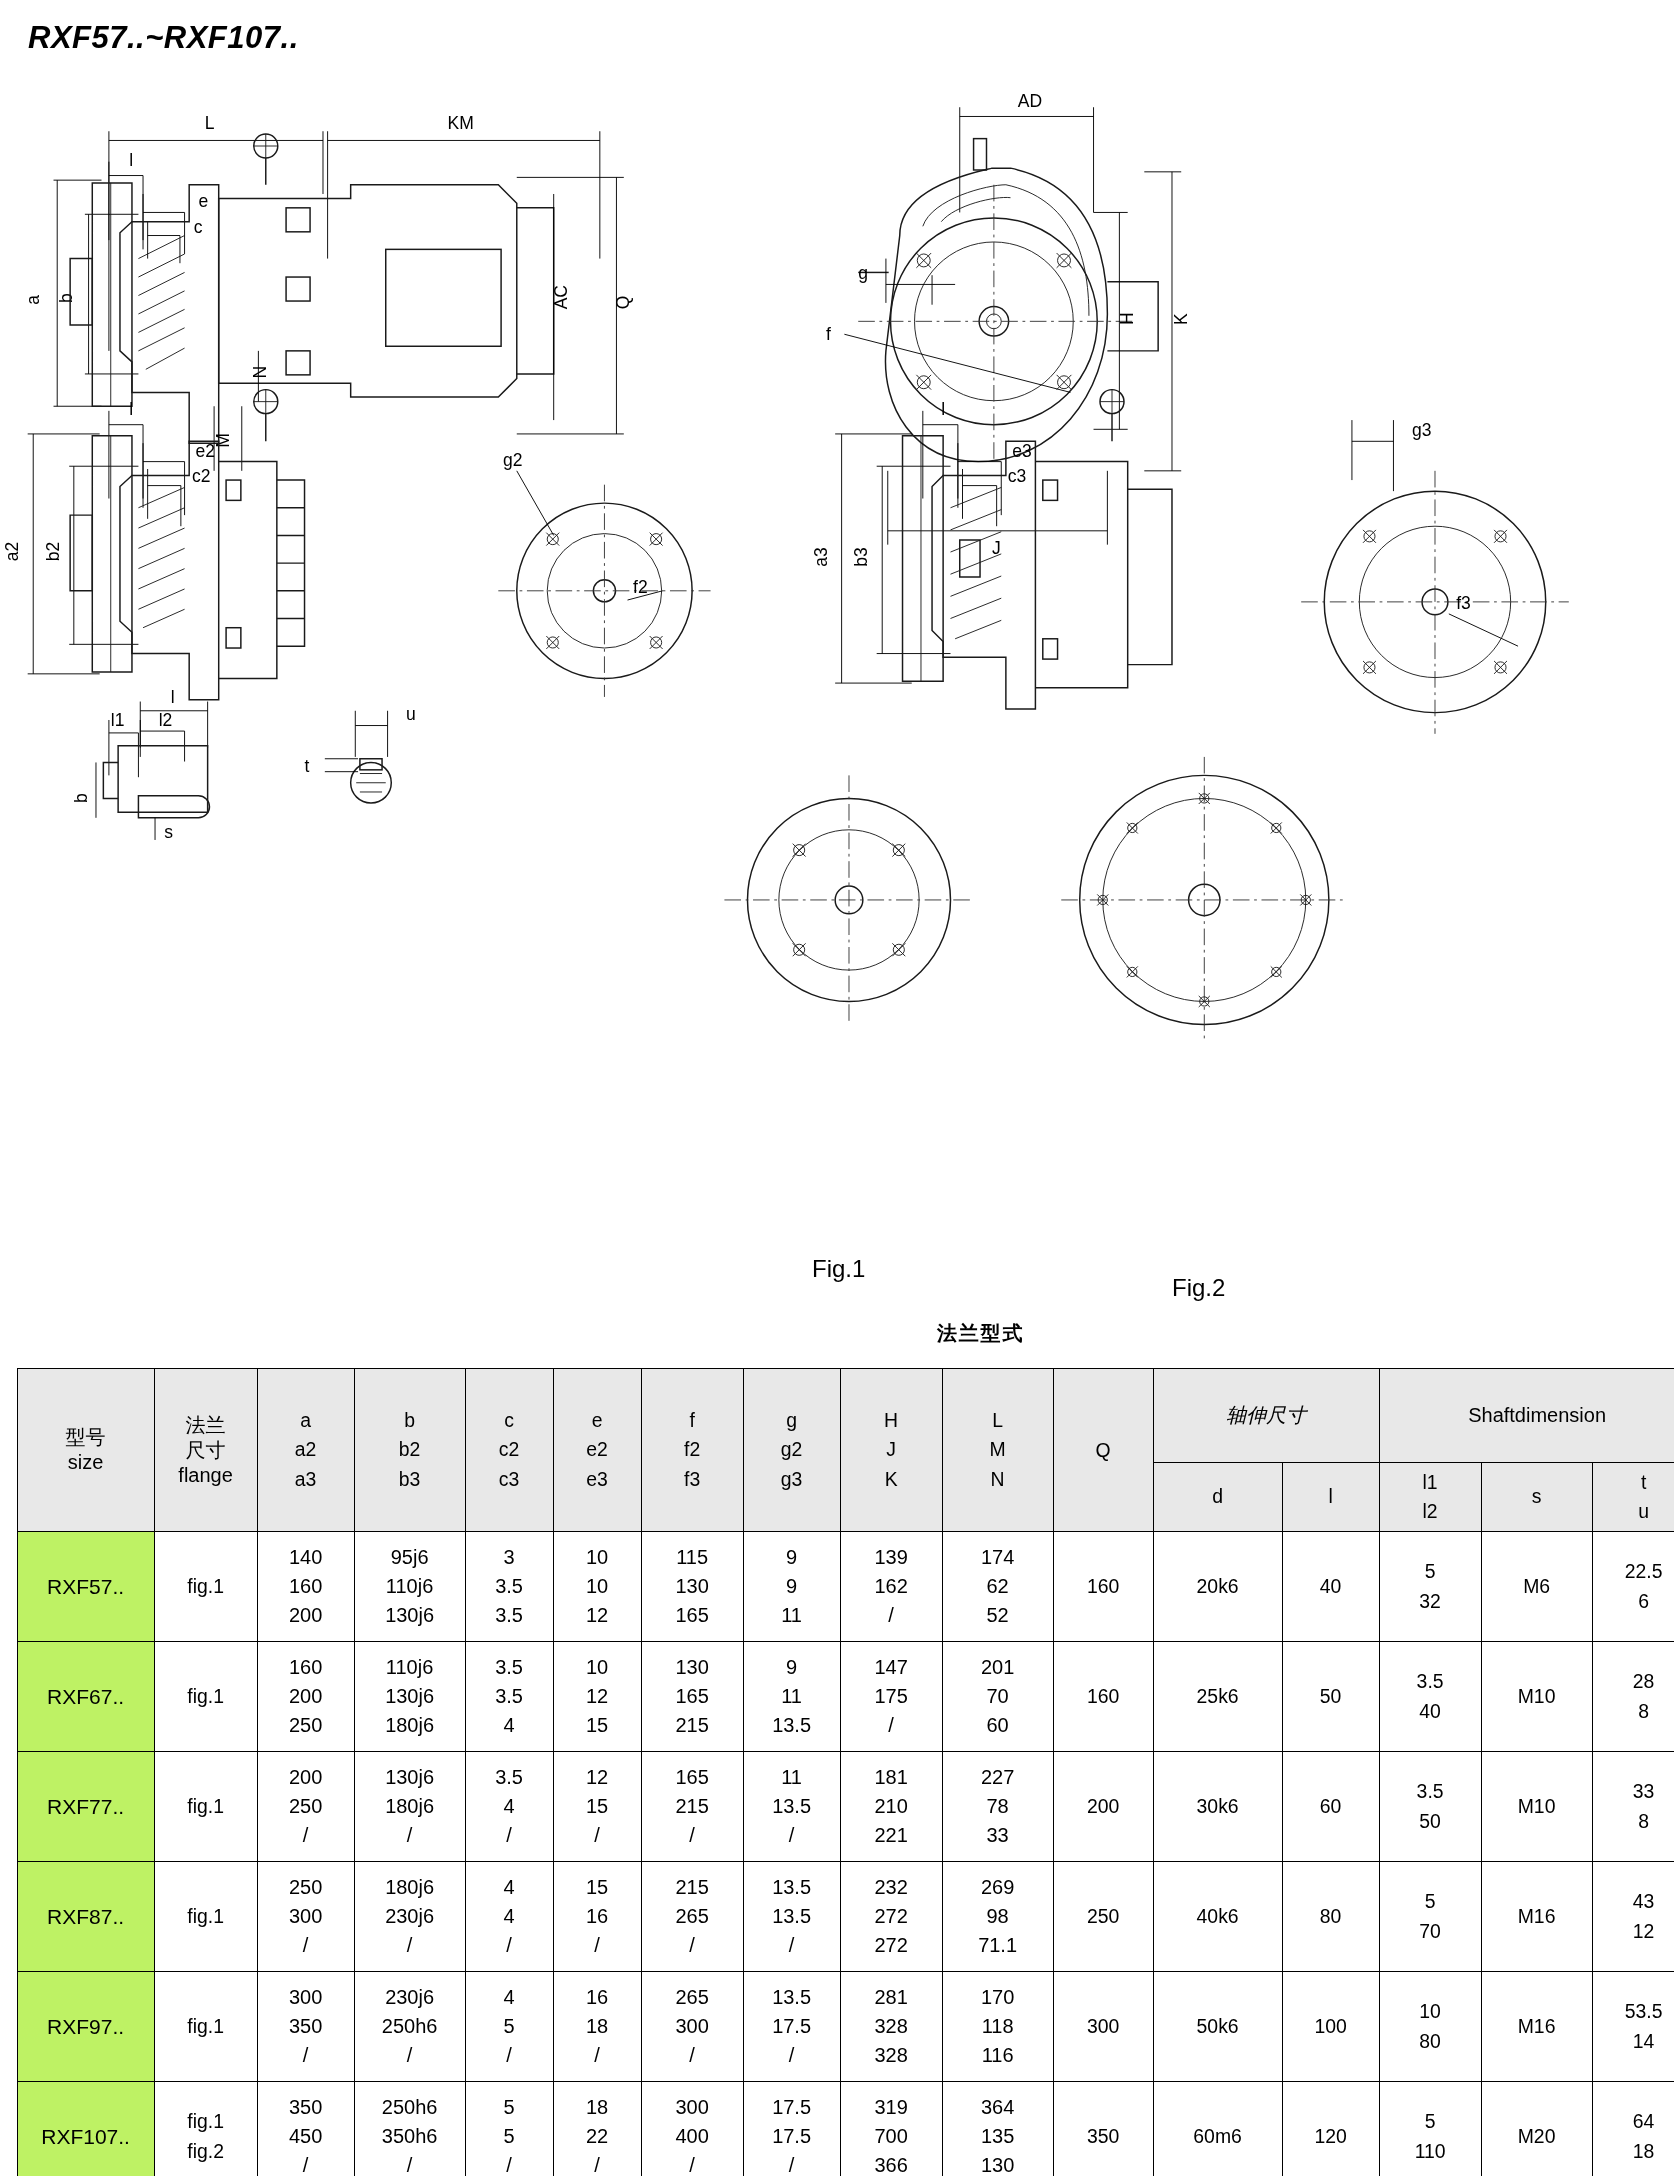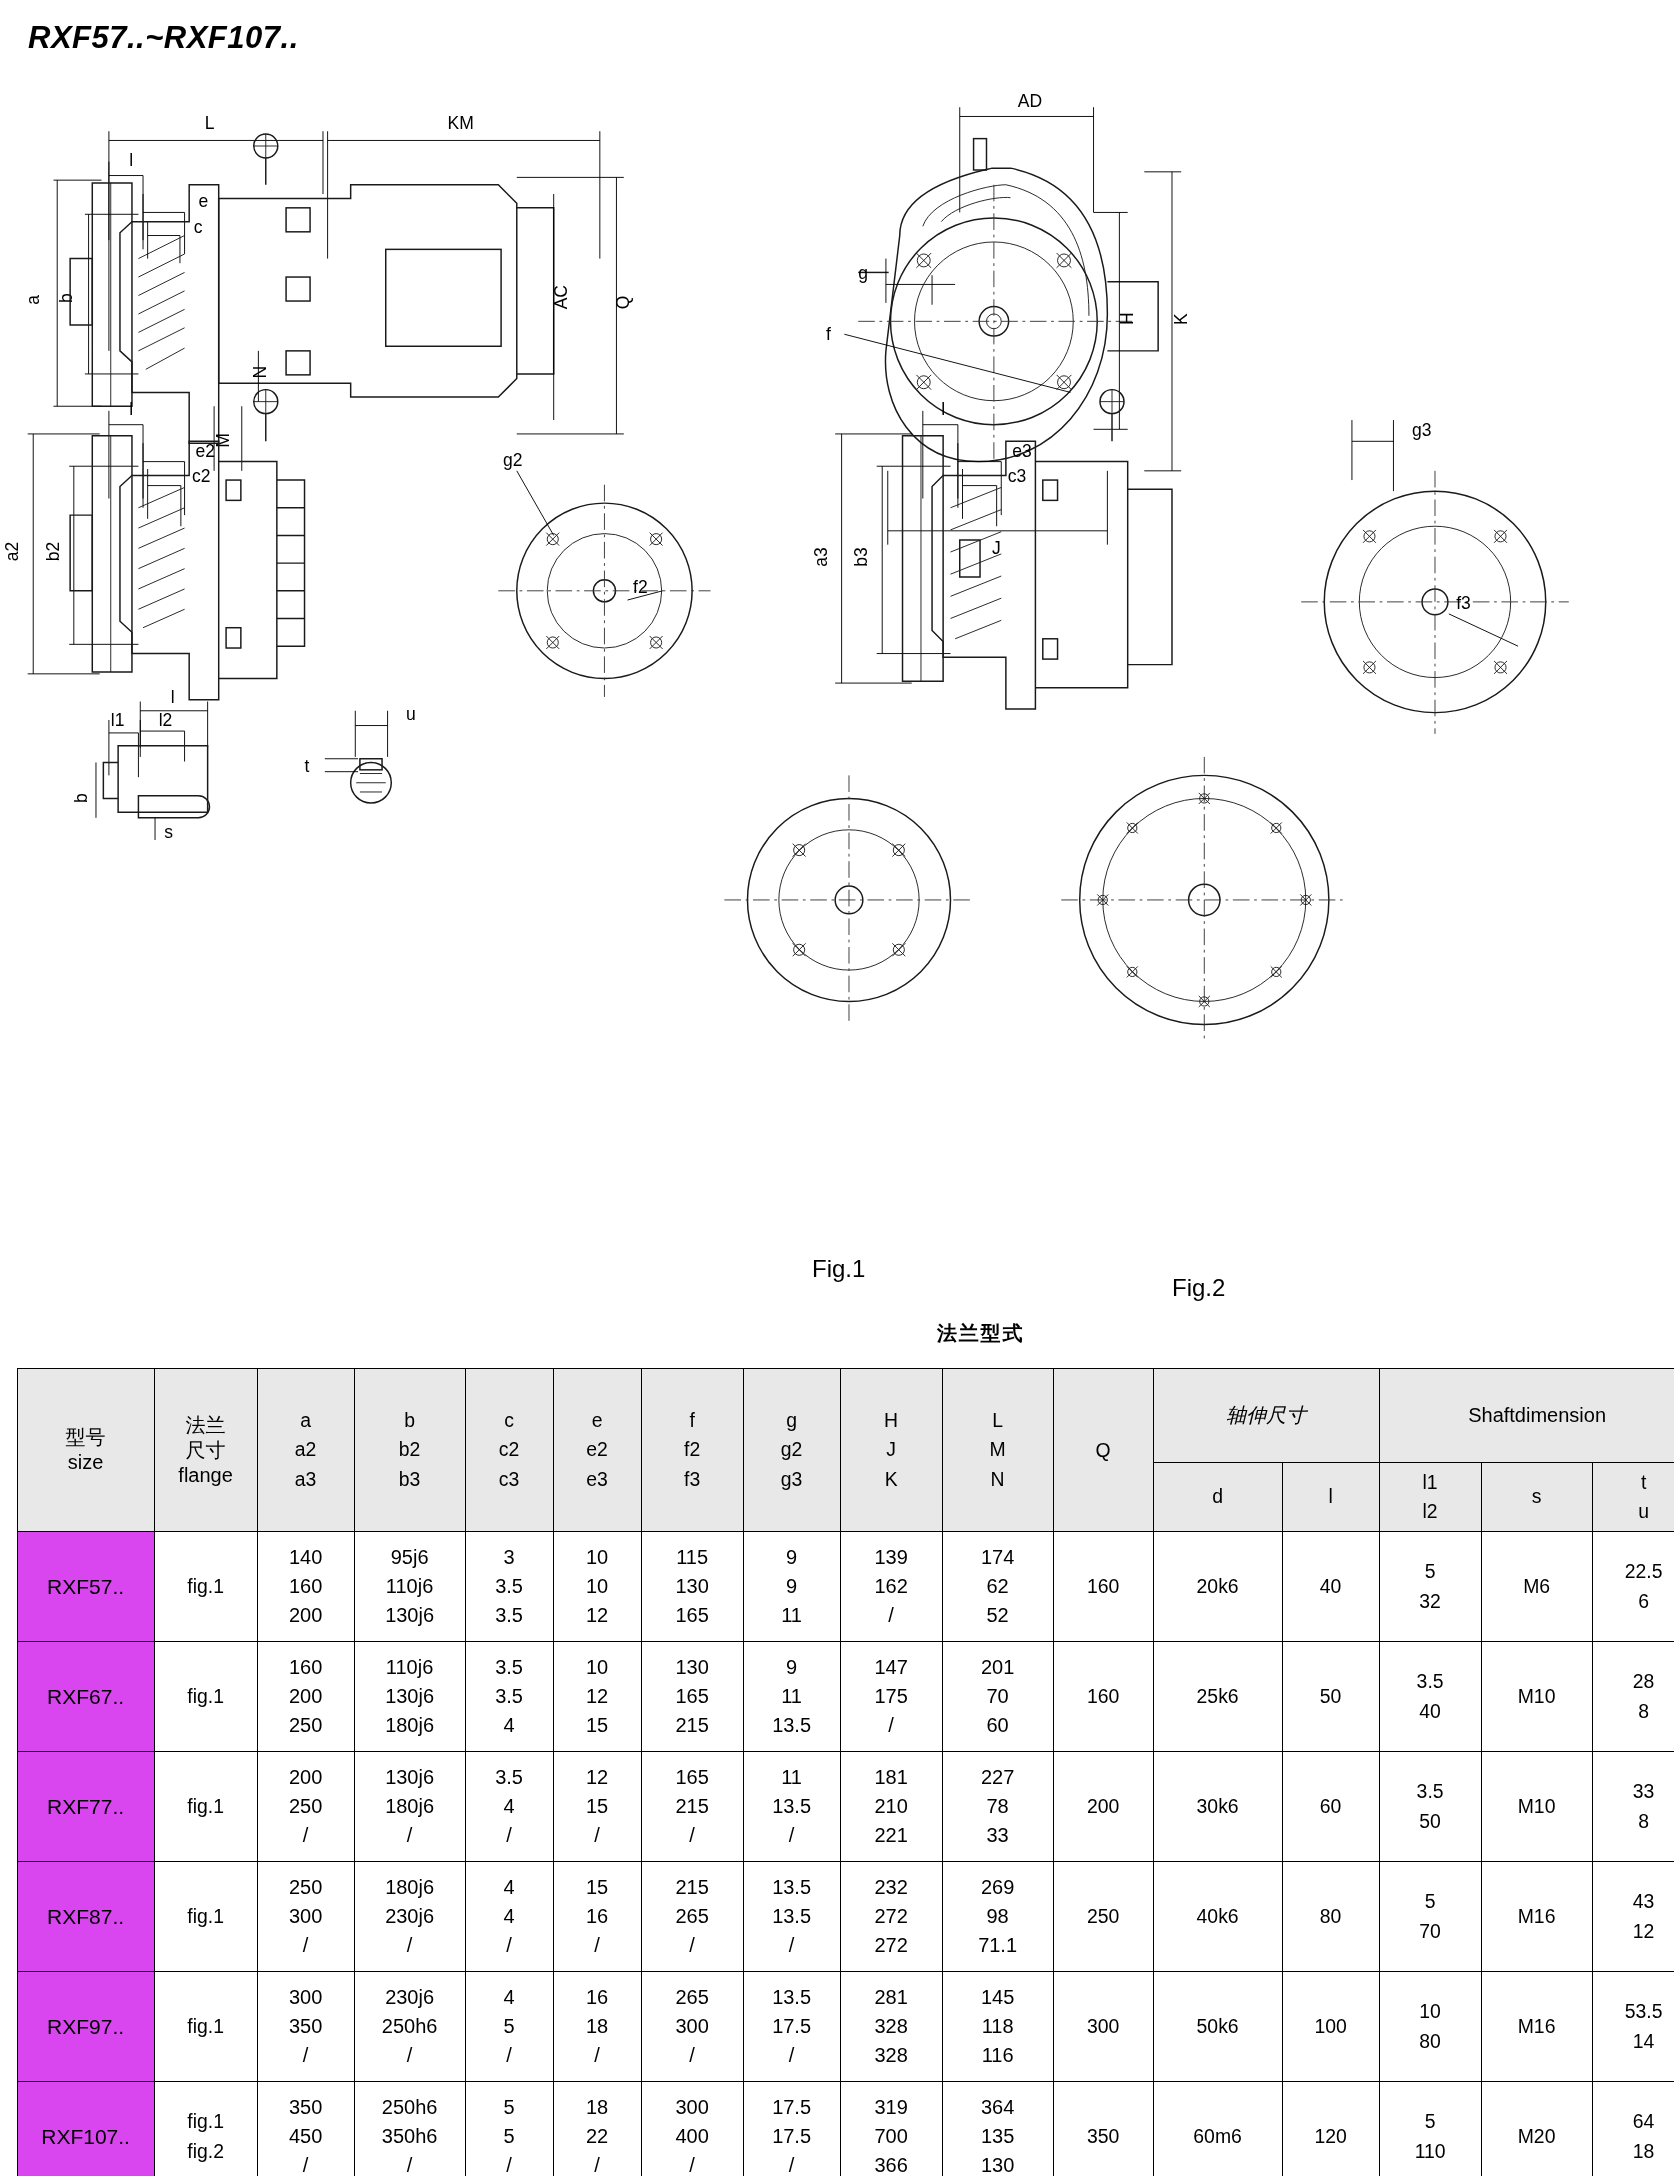--- a/index.html
+++ b/index.html
@@ -88,21 +88,21 @@
   .vstack {
     line-height: 1.5;
   }
   .vstack span {
     display: block;
   }
   tbody td {
     height: 109px;
   }
   td.model {
-    background: #d946ef;
+    background: #bef264;
     font-size: 21px;
   }
   td.flange {
     background: #ffffff;
     font-size: 19.4px;
   }
   .triple {
     line-height: 1.45;
     font-size: 20px;
   }
@@ -1095,21 +1095,21 @@
             </td>
           <td>
               <div class="triple">
             <span>281</span>
             <span>328</span>
             <span>328</span>
               </div>
             </td>
           <td>
               <div class="triple">
-            <span>145</span>
+            <span>170</span>
             <span>118</span>
             <span>116</span>
               </div>
             </td>
           <td>300</td>
           <td>50k6</td>
           <td>100</td>
           <td>
               <div class="duo">
             <span>10</span>

